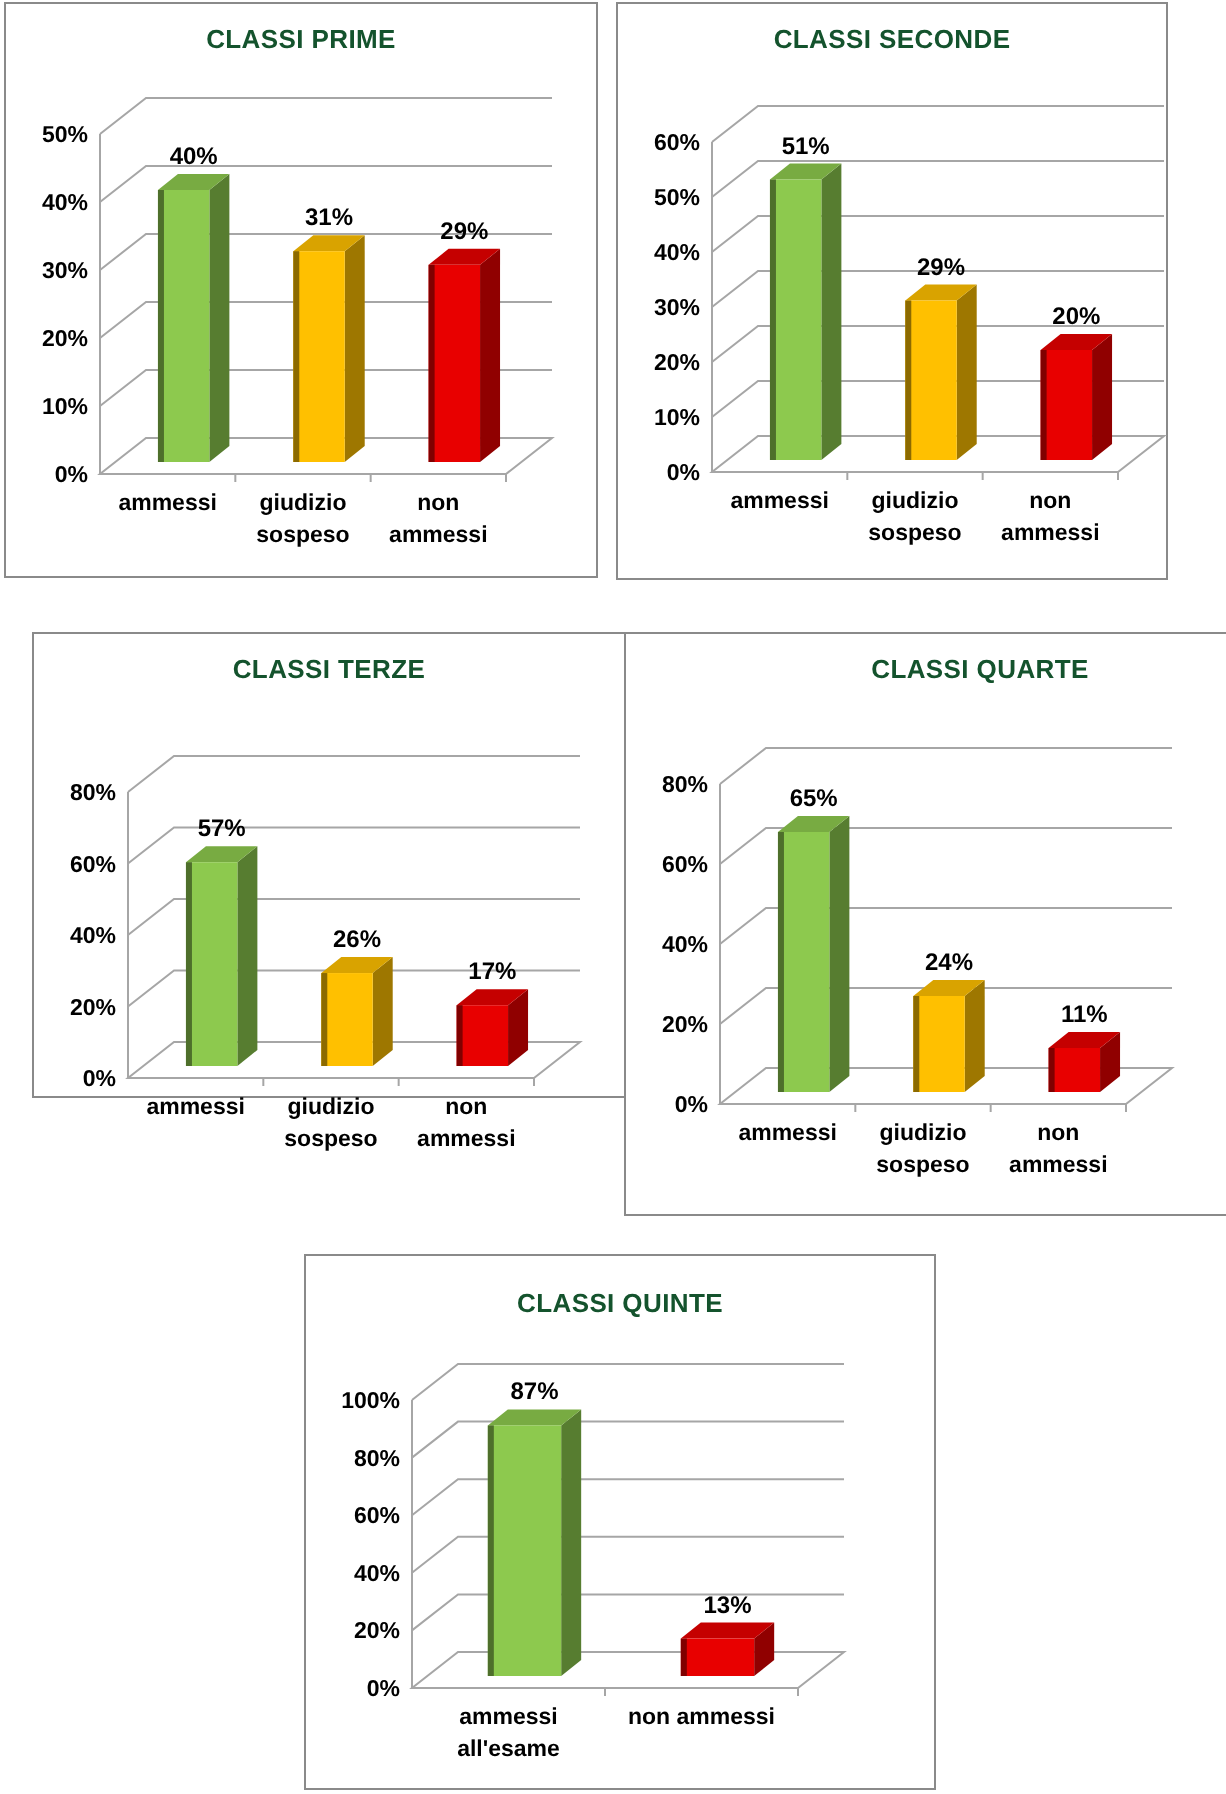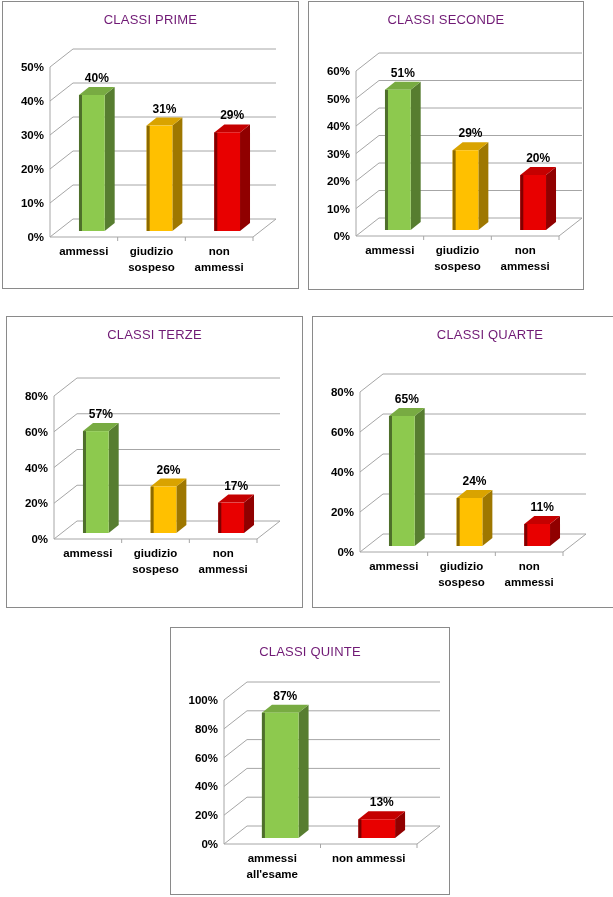--- a/index.html
+++ b/index.html
@@ -14,22 +14,22 @@
   .chart-box {
     position:absolute;
     background:#ffffff;
     border:1px solid #8a8a8a;
   }
   .chart-title {
     position:absolute;
     top:10px; left:0; right:0;
     text-align:center;
     font-size:13px;
-    font-weight:400;
-    color:#701a75;
+    font-weight:700;
+    color:#14532d;
     letter-spacing:0.2px;
   }
   .chart-title.lower { top:16px; }
   .plot { position:absolute; inset:0; }
   .plot svg { position:absolute; left:0; top:0; }
   svg text {
     font-family:"Liberation Sans", sans-serif;
     font-weight:700;
     fill:#000000;
   }
@@ -122,21 +122,21 @@
           <text x="41" y="73" text-anchor="end" font-size="11.5">60%</text>
           <text x="80.83333333333334" y="252" text-anchor="middle" font-size="11.5">ammessi</text>
           <text x="148.5" y="252" text-anchor="middle" font-size="11.5">giudizio</text>
           <text x="148.5" y="268" text-anchor="middle" font-size="11.5">sospeso</text>
           <text x="216.16666666666669" y="252" text-anchor="middle" font-size="11.5">non</text>
           <text x="216.16666666666669" y="268" text-anchor="middle" font-size="11.5">ammessi</text>
         </svg>
       </div>
   </section>
 
-  <section class="chart-box" style="left:6px; top:316px; width:297px; height:292px;">
+  <section class="chart-box" style="left:16px; top:316px; width:297px; height:233px;">
     <h3 class="chart-title">CLASSI TERZE</h3>
     <div class="plot">
         <svg viewBox="0 0 295 290" width="295" height="290">
           <path d="M 47,186.25 l 23,-18 H 273" fill="none" stroke="#a6a6a6" stroke-width="1"></path>
           <path d="M 47,150.5 l 23,-18 H 273" fill="none" stroke="#a6a6a6" stroke-width="1"></path>
           <path d="M 47,114.75 l 23,-18 H 273" fill="none" stroke="#a6a6a6" stroke-width="1"></path>
           <path d="M 47,79 l 23,-18 H 273" fill="none" stroke="#a6a6a6" stroke-width="1"></path>
           <path d="M 47,222 V 79" fill="none" stroke="#a6a6a6" stroke-width="1"></path>
           <path d="M 70,204 H 273 L 250,222 H 47 Z" fill="none" stroke="#a6a6a6" stroke-width="1"></path>
           <path d="M 114.66666666666667,222 v 4" fill="none" stroke="#a6a6a6" stroke-width="1"></path>
@@ -206,21 +206,21 @@
           <text x="41" y="79" text-anchor="end" font-size="11.5">80%</text>
           <text x="80.83333333333334" y="253" text-anchor="middle" font-size="11.5">ammessi</text>
           <text x="148.5" y="253" text-anchor="middle" font-size="11.5">giudizio</text>
           <text x="148.5" y="269" text-anchor="middle" font-size="11.5">sospeso</text>
           <text x="216.16666666666669" y="253" text-anchor="middle" font-size="11.5">non</text>
           <text x="216.16666666666669" y="269" text-anchor="middle" font-size="11.5">ammessi</text>
         </svg>
       </div>
   </section>
 
-  <section class="chart-box" style="left:170px; top:627px; width:280px; height:268px;">
+  <section class="chart-box" style="left:152px; top:627px; width:316px; height:268px;">
     <h3 class="chart-title lower">CLASSI QUINTE</h3>
     <div class="plot">
         <svg viewBox="0 0 298 266" width="298" height="266">
           <path d="M 53,187.2 l 23,-18 H 269" fill="none" stroke="#a6a6a6" stroke-width="1"></path>
           <path d="M 53,158.4 l 23,-18 H 269" fill="none" stroke="#a6a6a6" stroke-width="1"></path>
           <path d="M 53,129.60000000000002 l 23,-18 H 269" fill="none" stroke="#a6a6a6" stroke-width="1"></path>
           <path d="M 53,100.80000000000001 l 23,-18 H 269" fill="none" stroke="#a6a6a6" stroke-width="1"></path>
           <path d="M 53,72 l 23,-18 H 269" fill="none" stroke="#a6a6a6" stroke-width="1"></path>
           <path d="M 53,216 V 72" fill="none" stroke="#a6a6a6" stroke-width="1"></path>
           <path d="M 76,198 H 269 L 246,216 H 53 Z" fill="none" stroke="#a6a6a6" stroke-width="1"></path>

